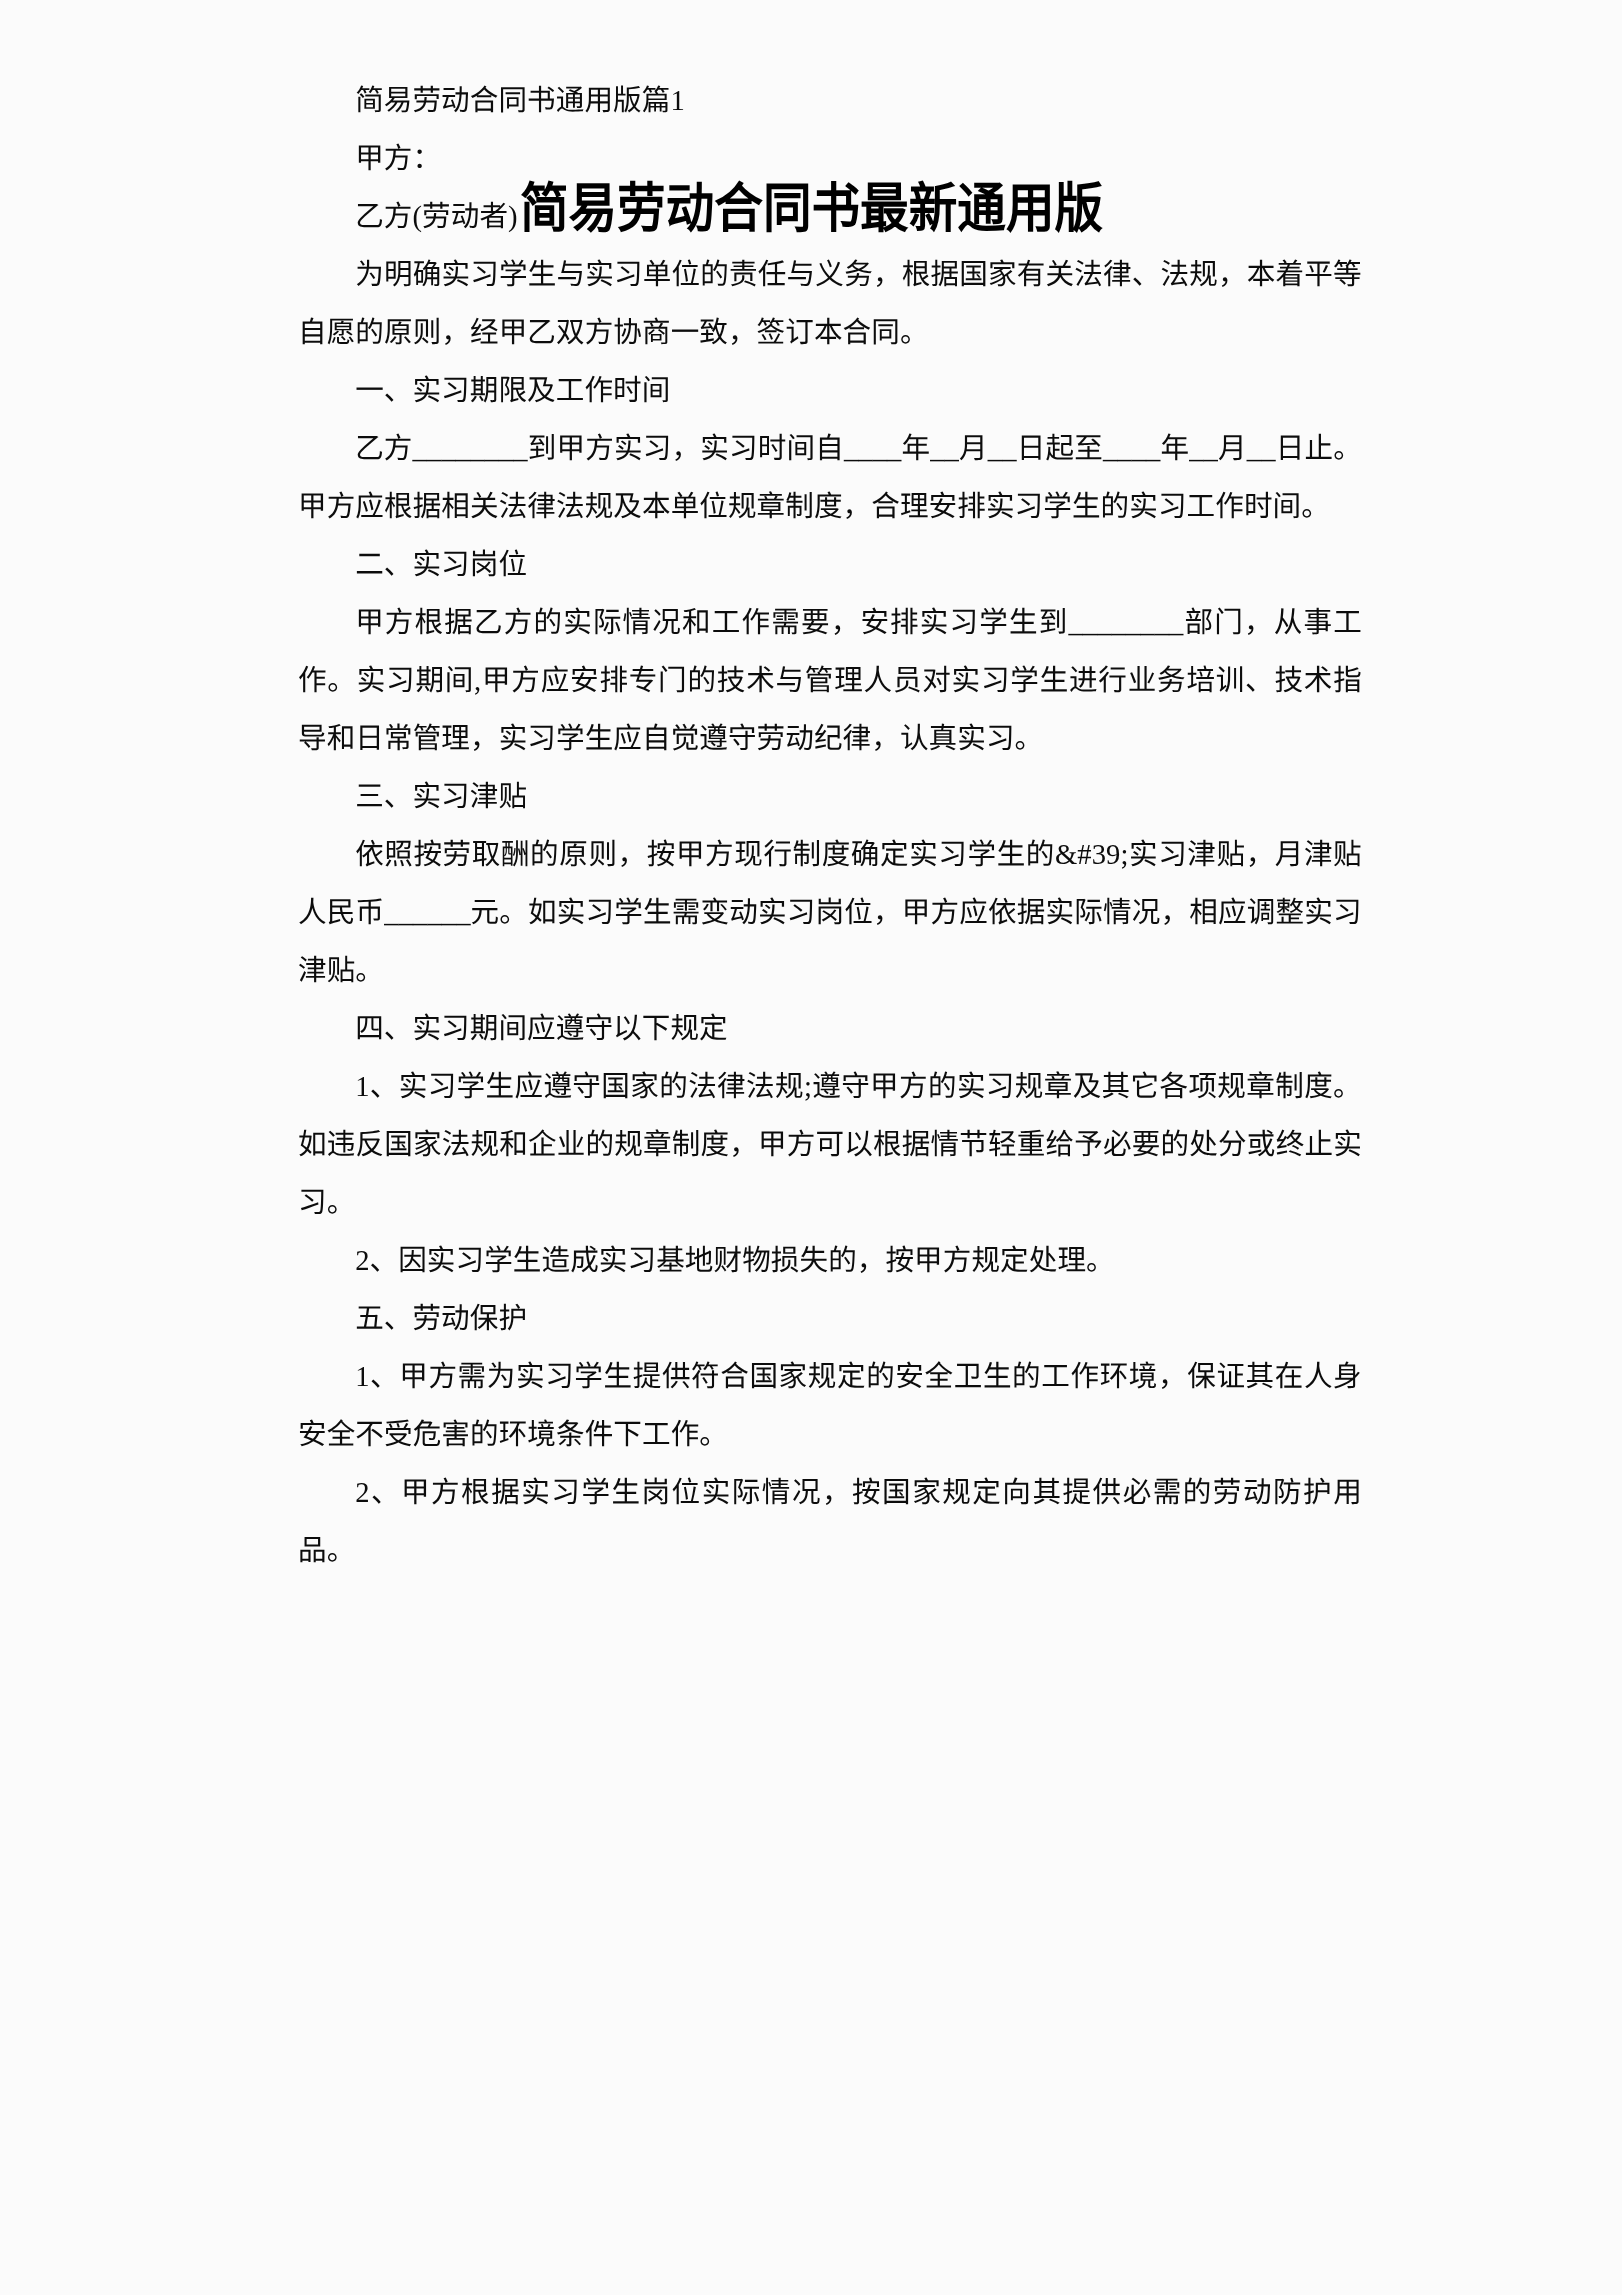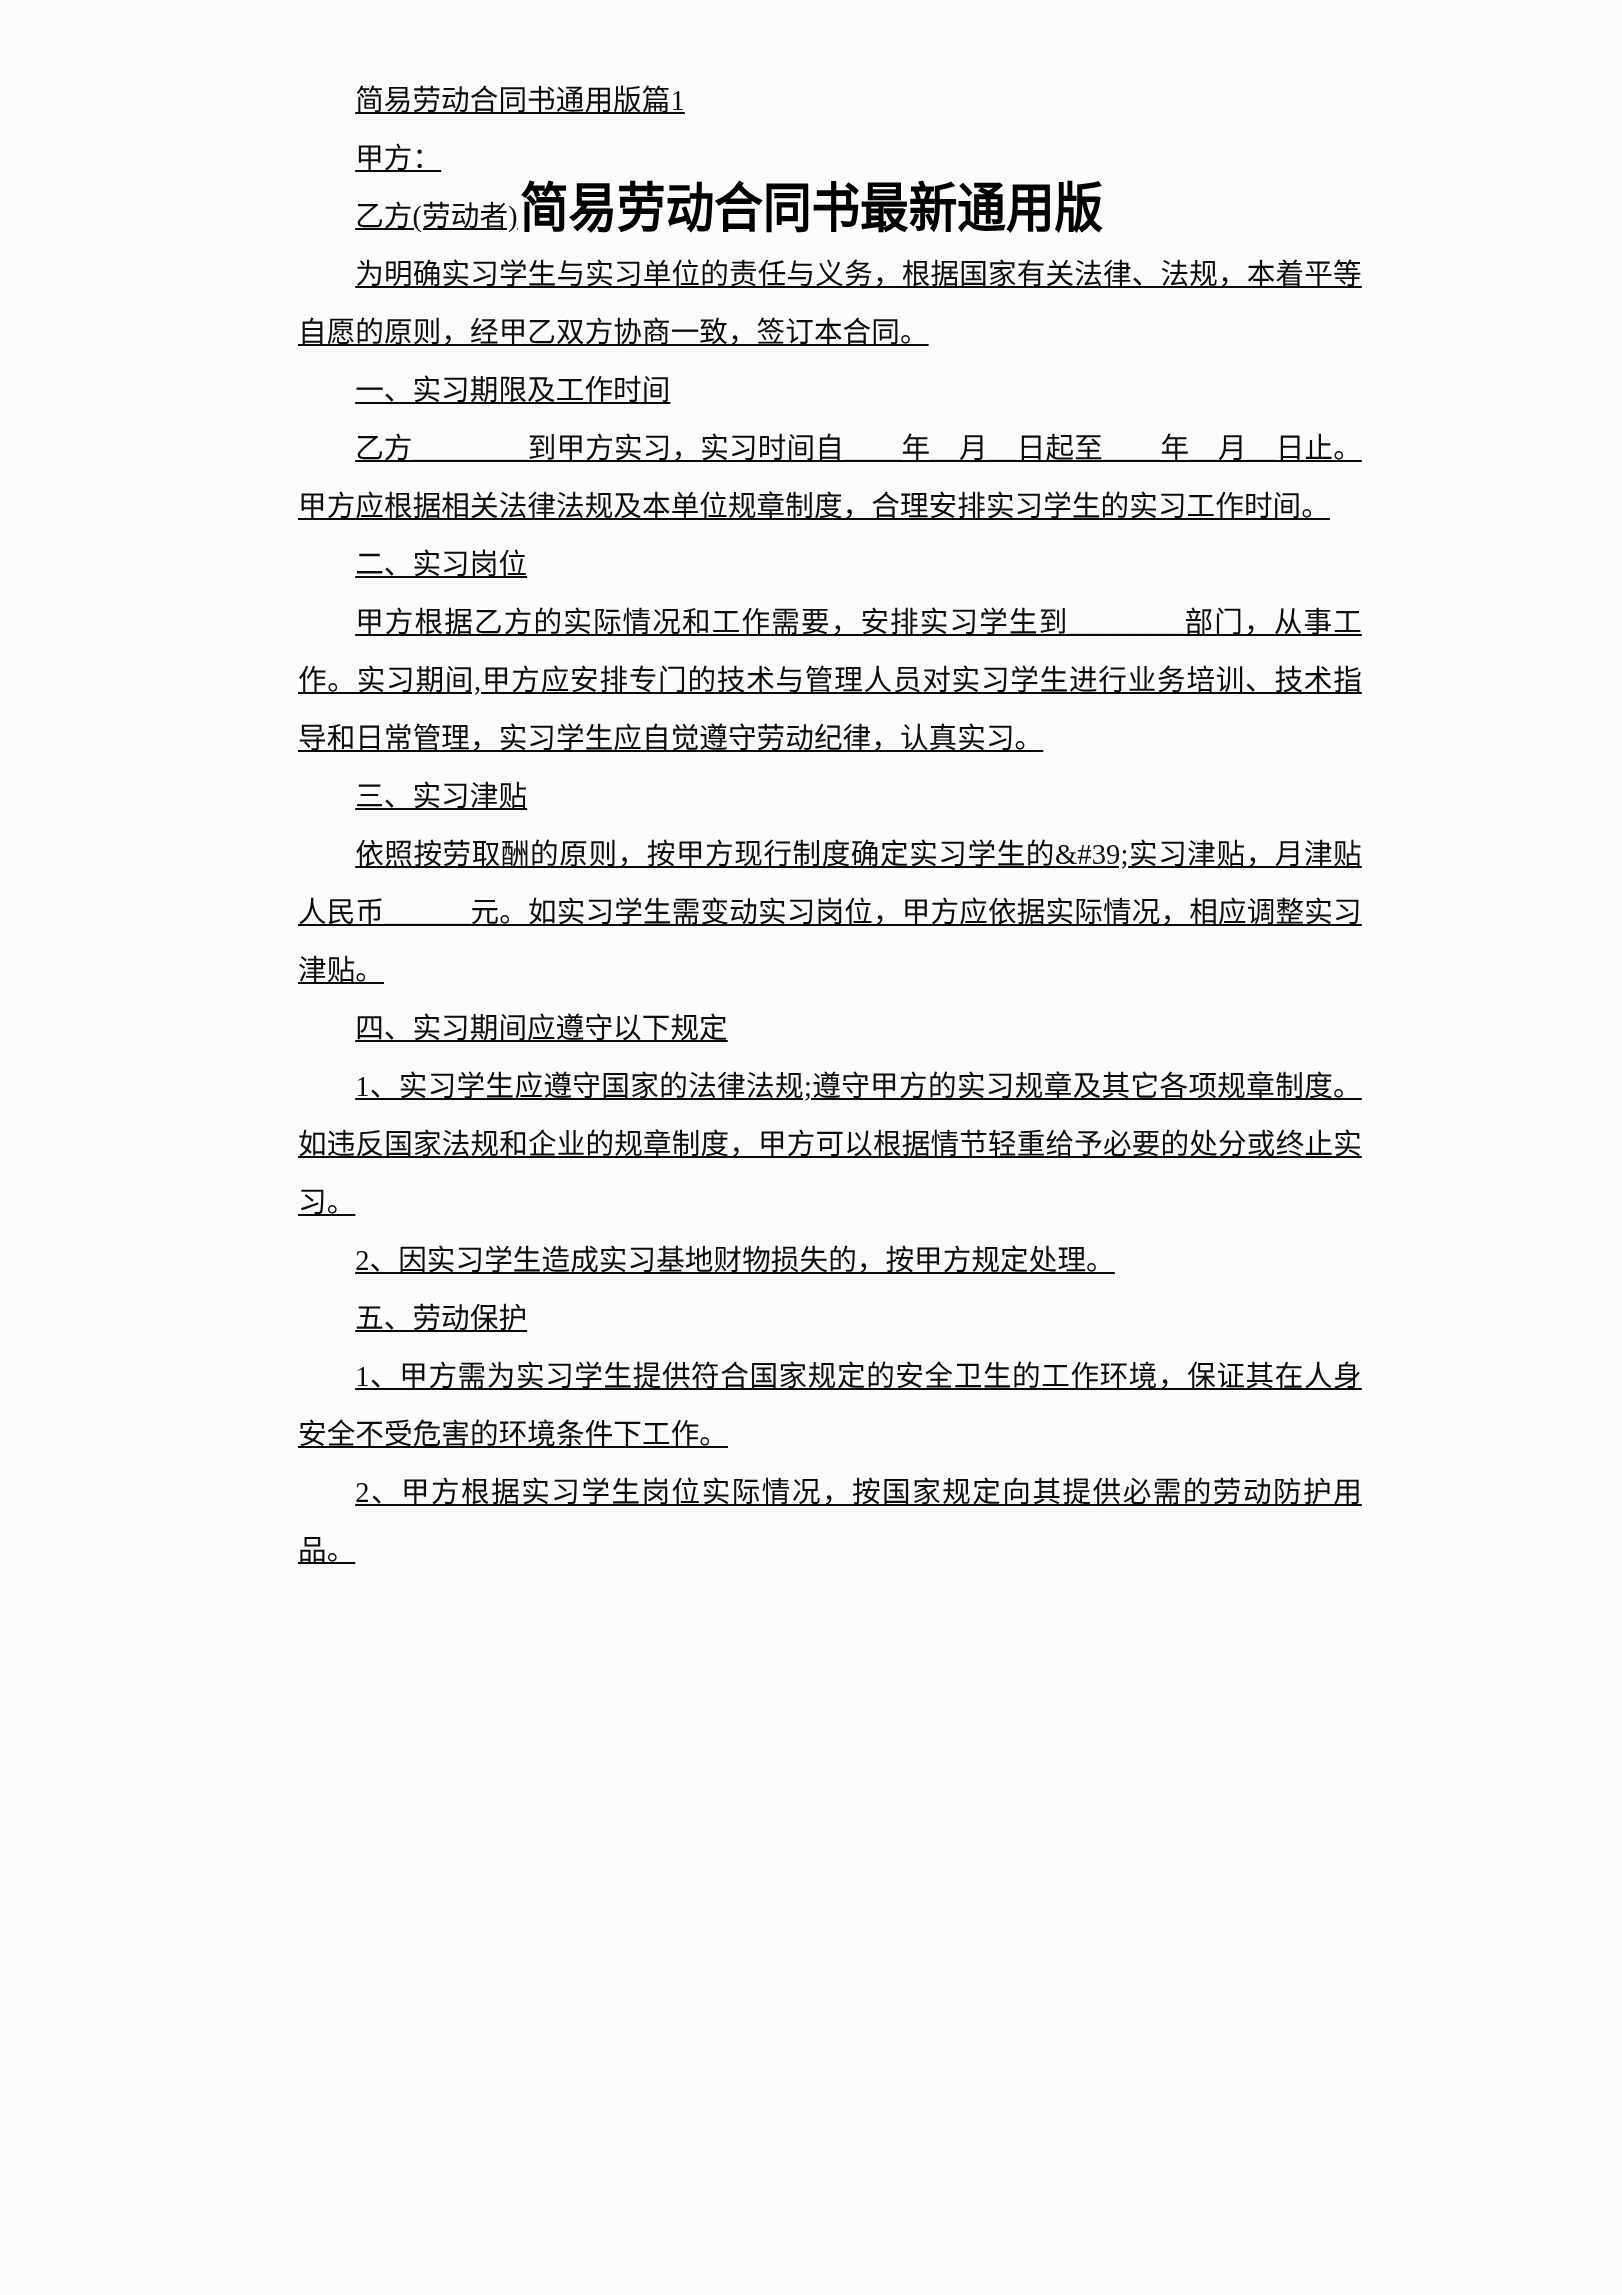--- a/index.html
+++ b/index.html
@@ -39,21 +39,20 @@
     letter-spacing: 0px;
     color: #000000;
     padding-top: 182px;
     transform: scaleX(0.90);
     transform-origin: center top;
     white-space: nowrap;
   }
 
   .body-block {
     margin-top: 71px;
-    text-decoration: underline;
   }
 
   .para {
     margin: 0 0 0 0;
     padding: 0;
     font-size: 29px;
     line-height: 58px;
     text-align: justify;
     text-justify: inter-ideograph;
     letter-spacing: 0.1px;

